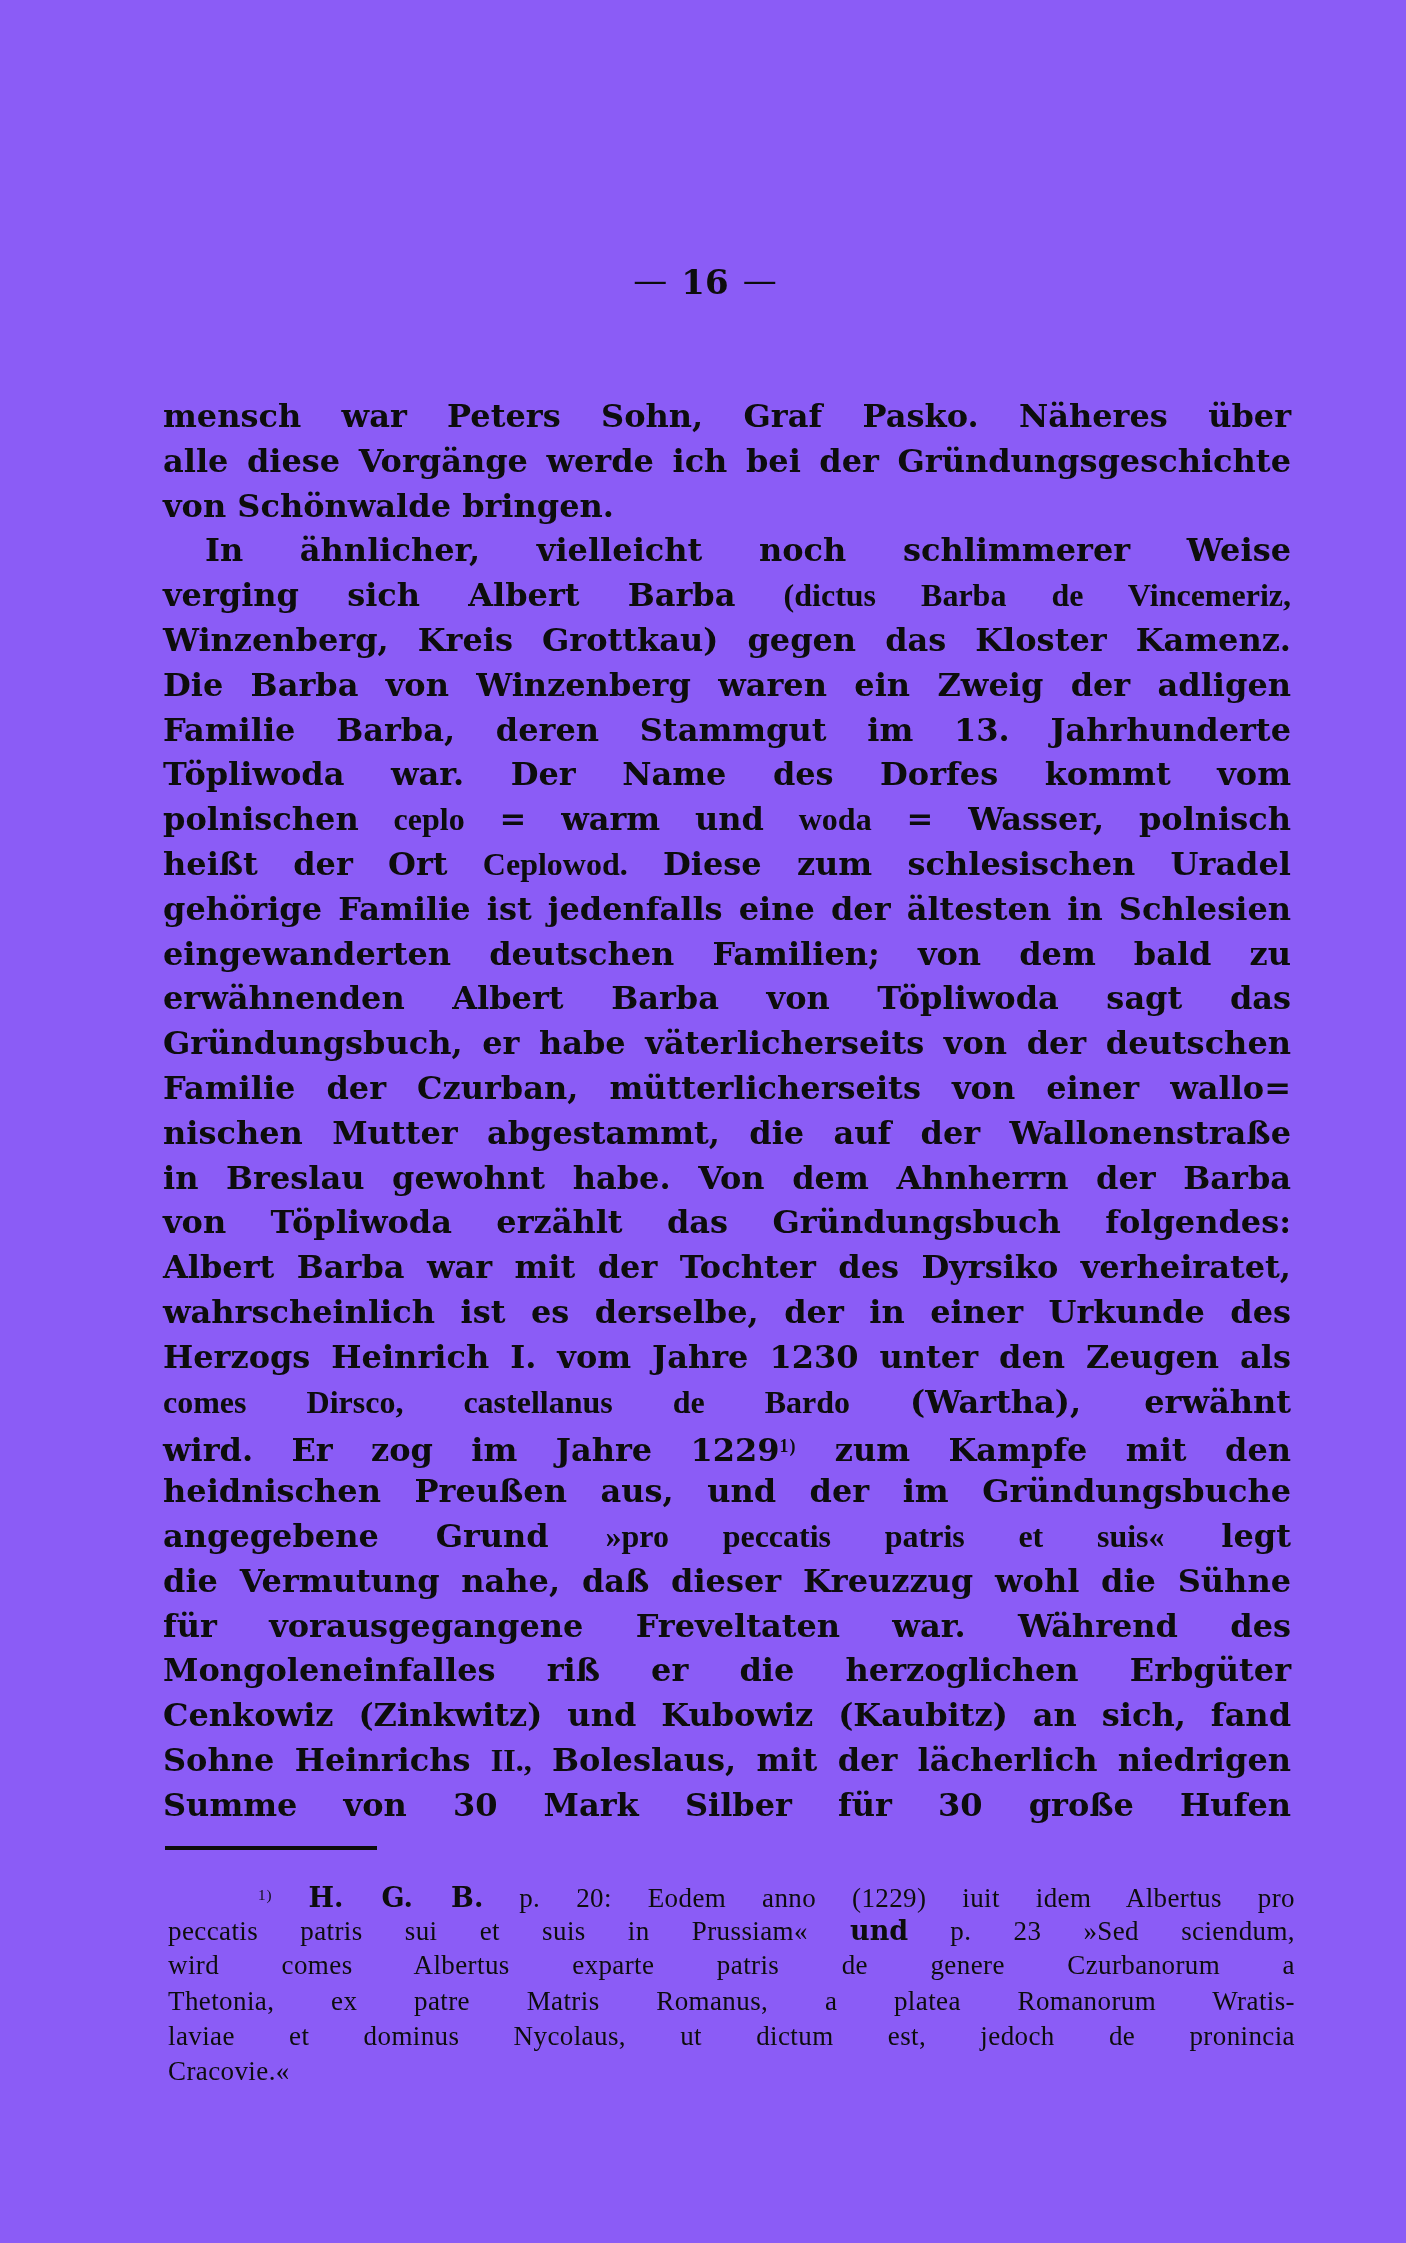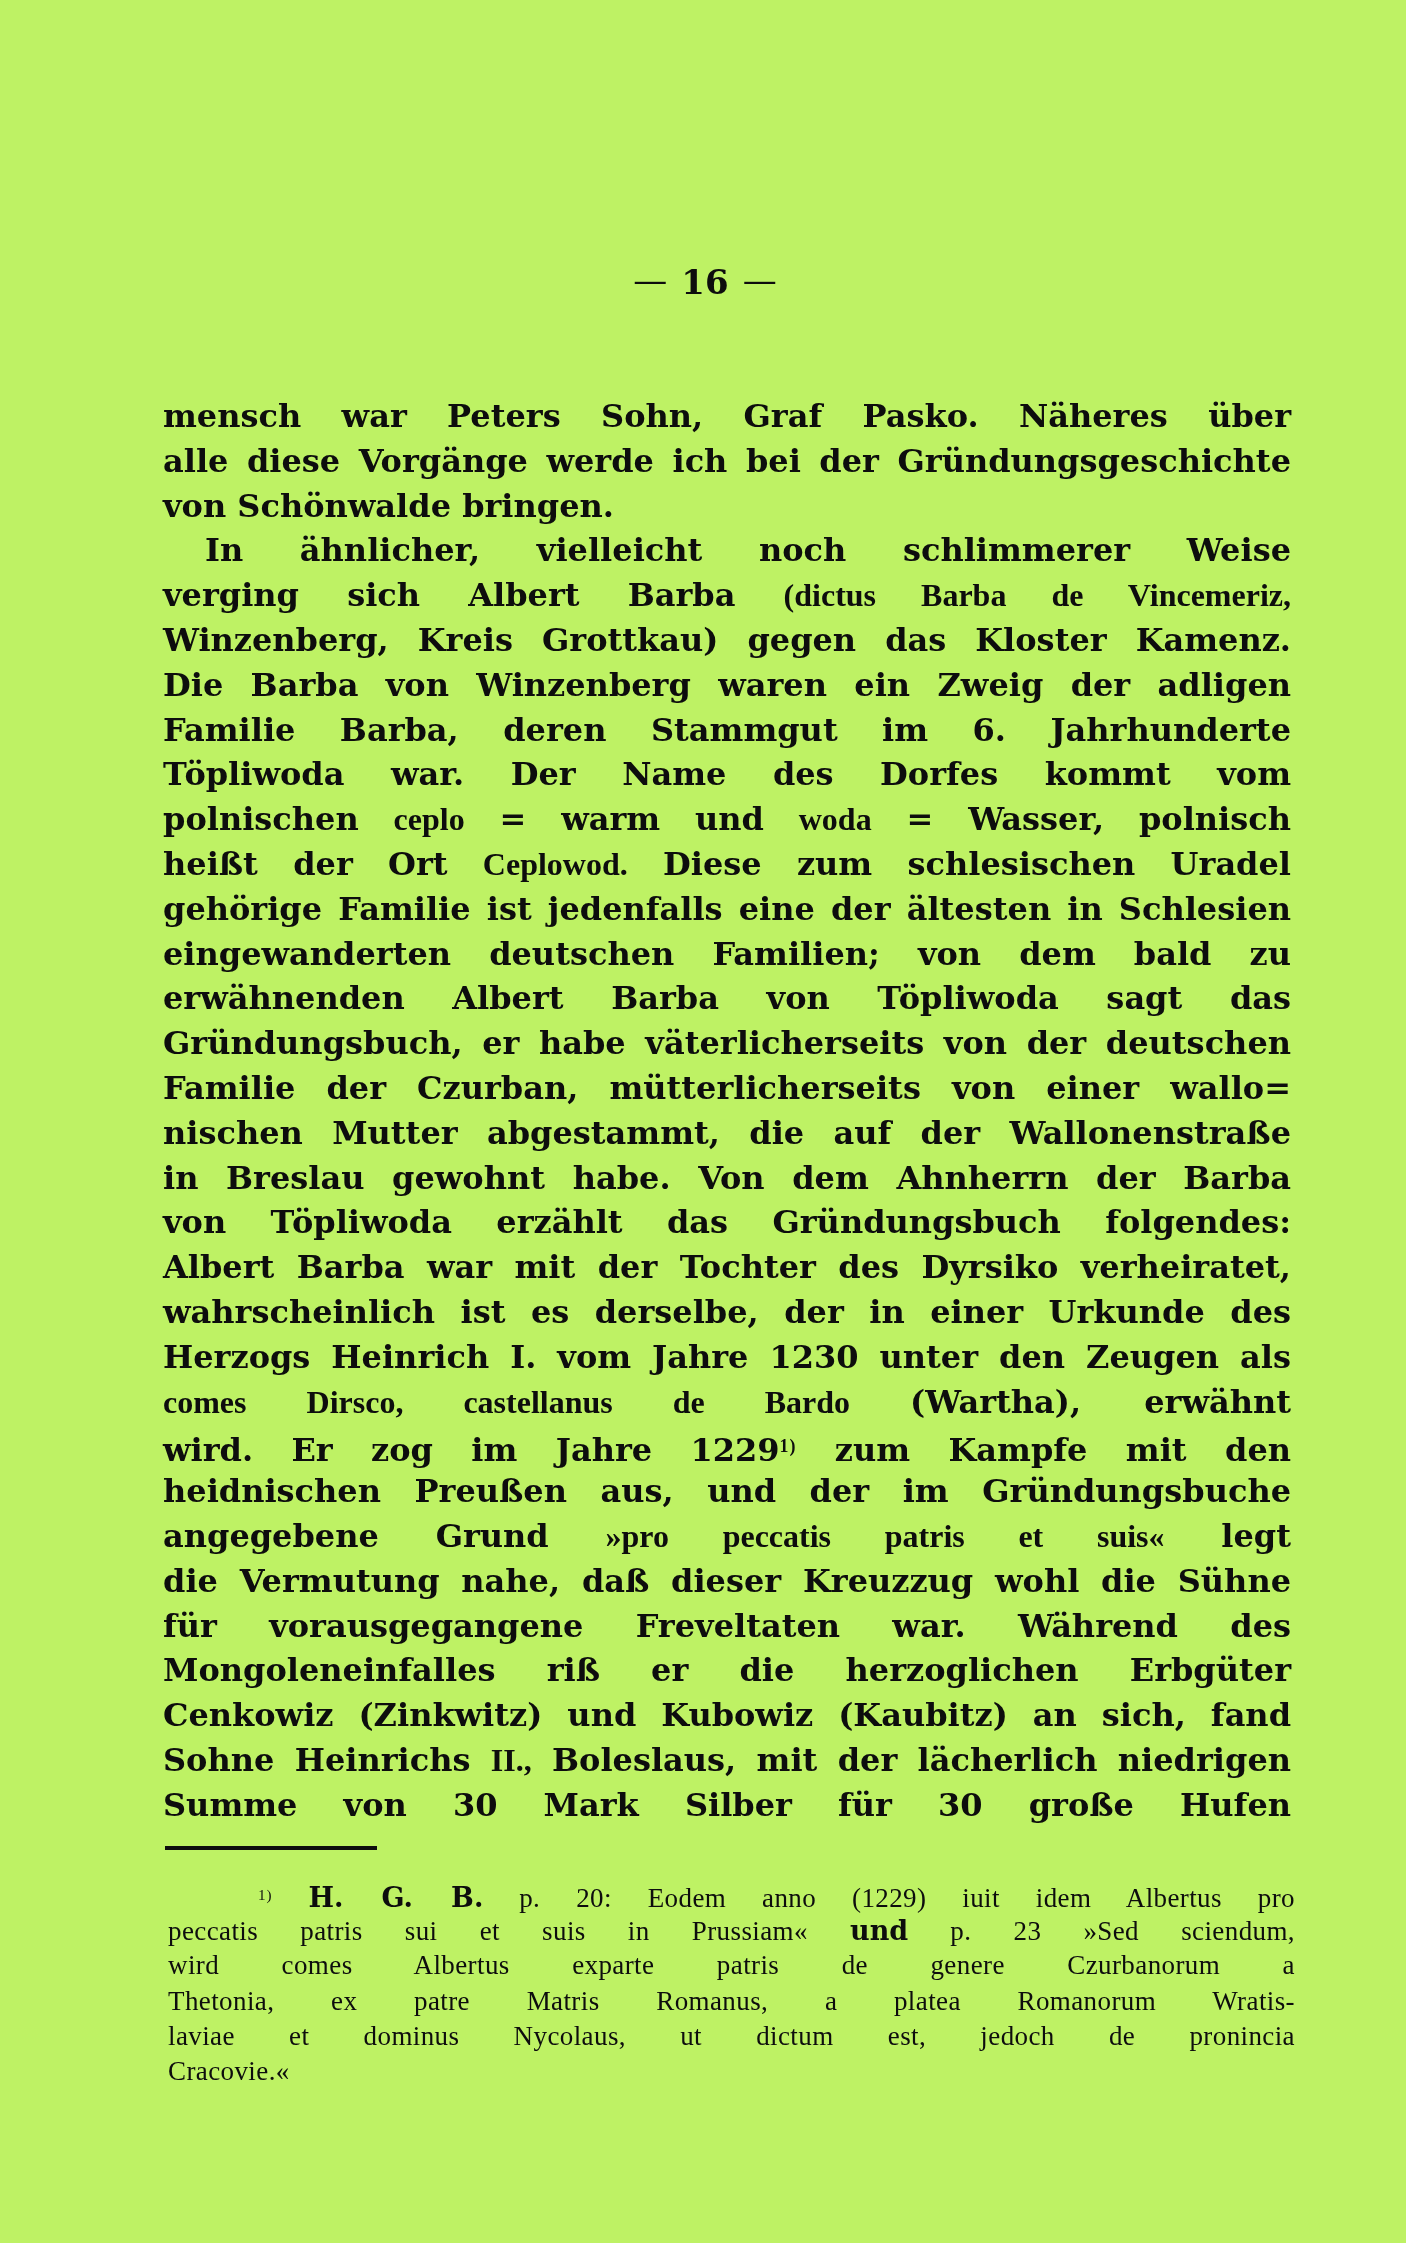--- a/index.html
+++ b/index.html
@@ -1,20 +1,20 @@
 <!DOCTYPE html>
 <html><head>
 <meta charset="utf-8">
 <style>
   html, body { margin: 0; padding: 0; background: #e8e8e4; }
   .page {
     position: relative;
     width: 1406px;
     height: 2243px;
-    background: #bef264;
+    background: #8b5cf6;
     color: #0d0d0d;
     overflow: hidden;
   }
   
   .page-header {
     position: absolute;
     top: 262px;
     left: 0;
     width: 100%;
     text-align: center;
@@ -84,21 +84,21 @@
   </div>
 
   <div class="body-text">
       <div class="line"><span class="fraktur">mensch war Peters Sohn, Graf Pasko. Näheres über</span></div>
       <div class="line"><span class="fraktur">alle diese Vorgänge werde ich bei der Gründungsgeschichte</span></div>
       <div class="line no-just"><span class="fraktur">von Schönwalde bringen.</span></div>
       <div class="line indent"><span class="fraktur">In ähnlicher, vielleicht noch schlimmerer Weise</span></div>
       <div class="line"><span class="fraktur">verging sich Albert Barba </span><span class="antiqua">(dictus Barba de Vincemeriz,</span></div>
       <div class="line"><span class="fraktur">Winzenberg, Kreis Grottkau) gegen das Kloster Kamenz.</span></div>
       <div class="line"><span class="fraktur">Die Barba von Winzenberg waren ein Zweig der adligen</span></div>
-      <div class="line"><span class="fraktur">Familie Barba, deren Stammgut im 6. Jahrhunderte</span></div>
+      <div class="line"><span class="fraktur">Familie Barba, deren Stammgut im 13. Jahrhunderte</span></div>
       <div class="line"><span class="fraktur">Töpliwoda war. Der Name des Dorfes kommt vom</span></div>
       <div class="line"><span class="fraktur">polnischen </span><span class="antiqua">ceplo</span><span class="fraktur"> = warm und </span><span class="antiqua">woda</span><span class="fraktur"> = Wasser, polnisch</span></div>
       <div class="line"><span class="fraktur">heißt der Ort </span><span class="antiqua">Ceplowod.</span><span class="fraktur"> Diese zum schlesischen Uradel</span></div>
       <div class="line"><span class="fraktur">gehörige Familie ist jedenfalls eine der ältesten in Schlesien</span></div>
       <div class="line"><span class="fraktur">eingewanderten deutschen Familien; von dem bald zu</span></div>
       <div class="line"><span class="fraktur">erwähnenden Albert Barba von Töpliwoda sagt das</span></div>
       <div class="line"><span class="fraktur">Gründungsbuch, er habe väterlicherseits von der deutschen</span></div>
       <div class="line"><span class="fraktur">Familie der Czurban, mütterlicherseits von einer wallo=</span></div>
       <div class="line"><span class="fraktur">nischen Mutter abgestammt, die auf der Wallonenstraße</span></div>
       <div class="line"><span class="fraktur">in Breslau gewohnt habe. Von dem Ahnherrn der Barba</span></div>

